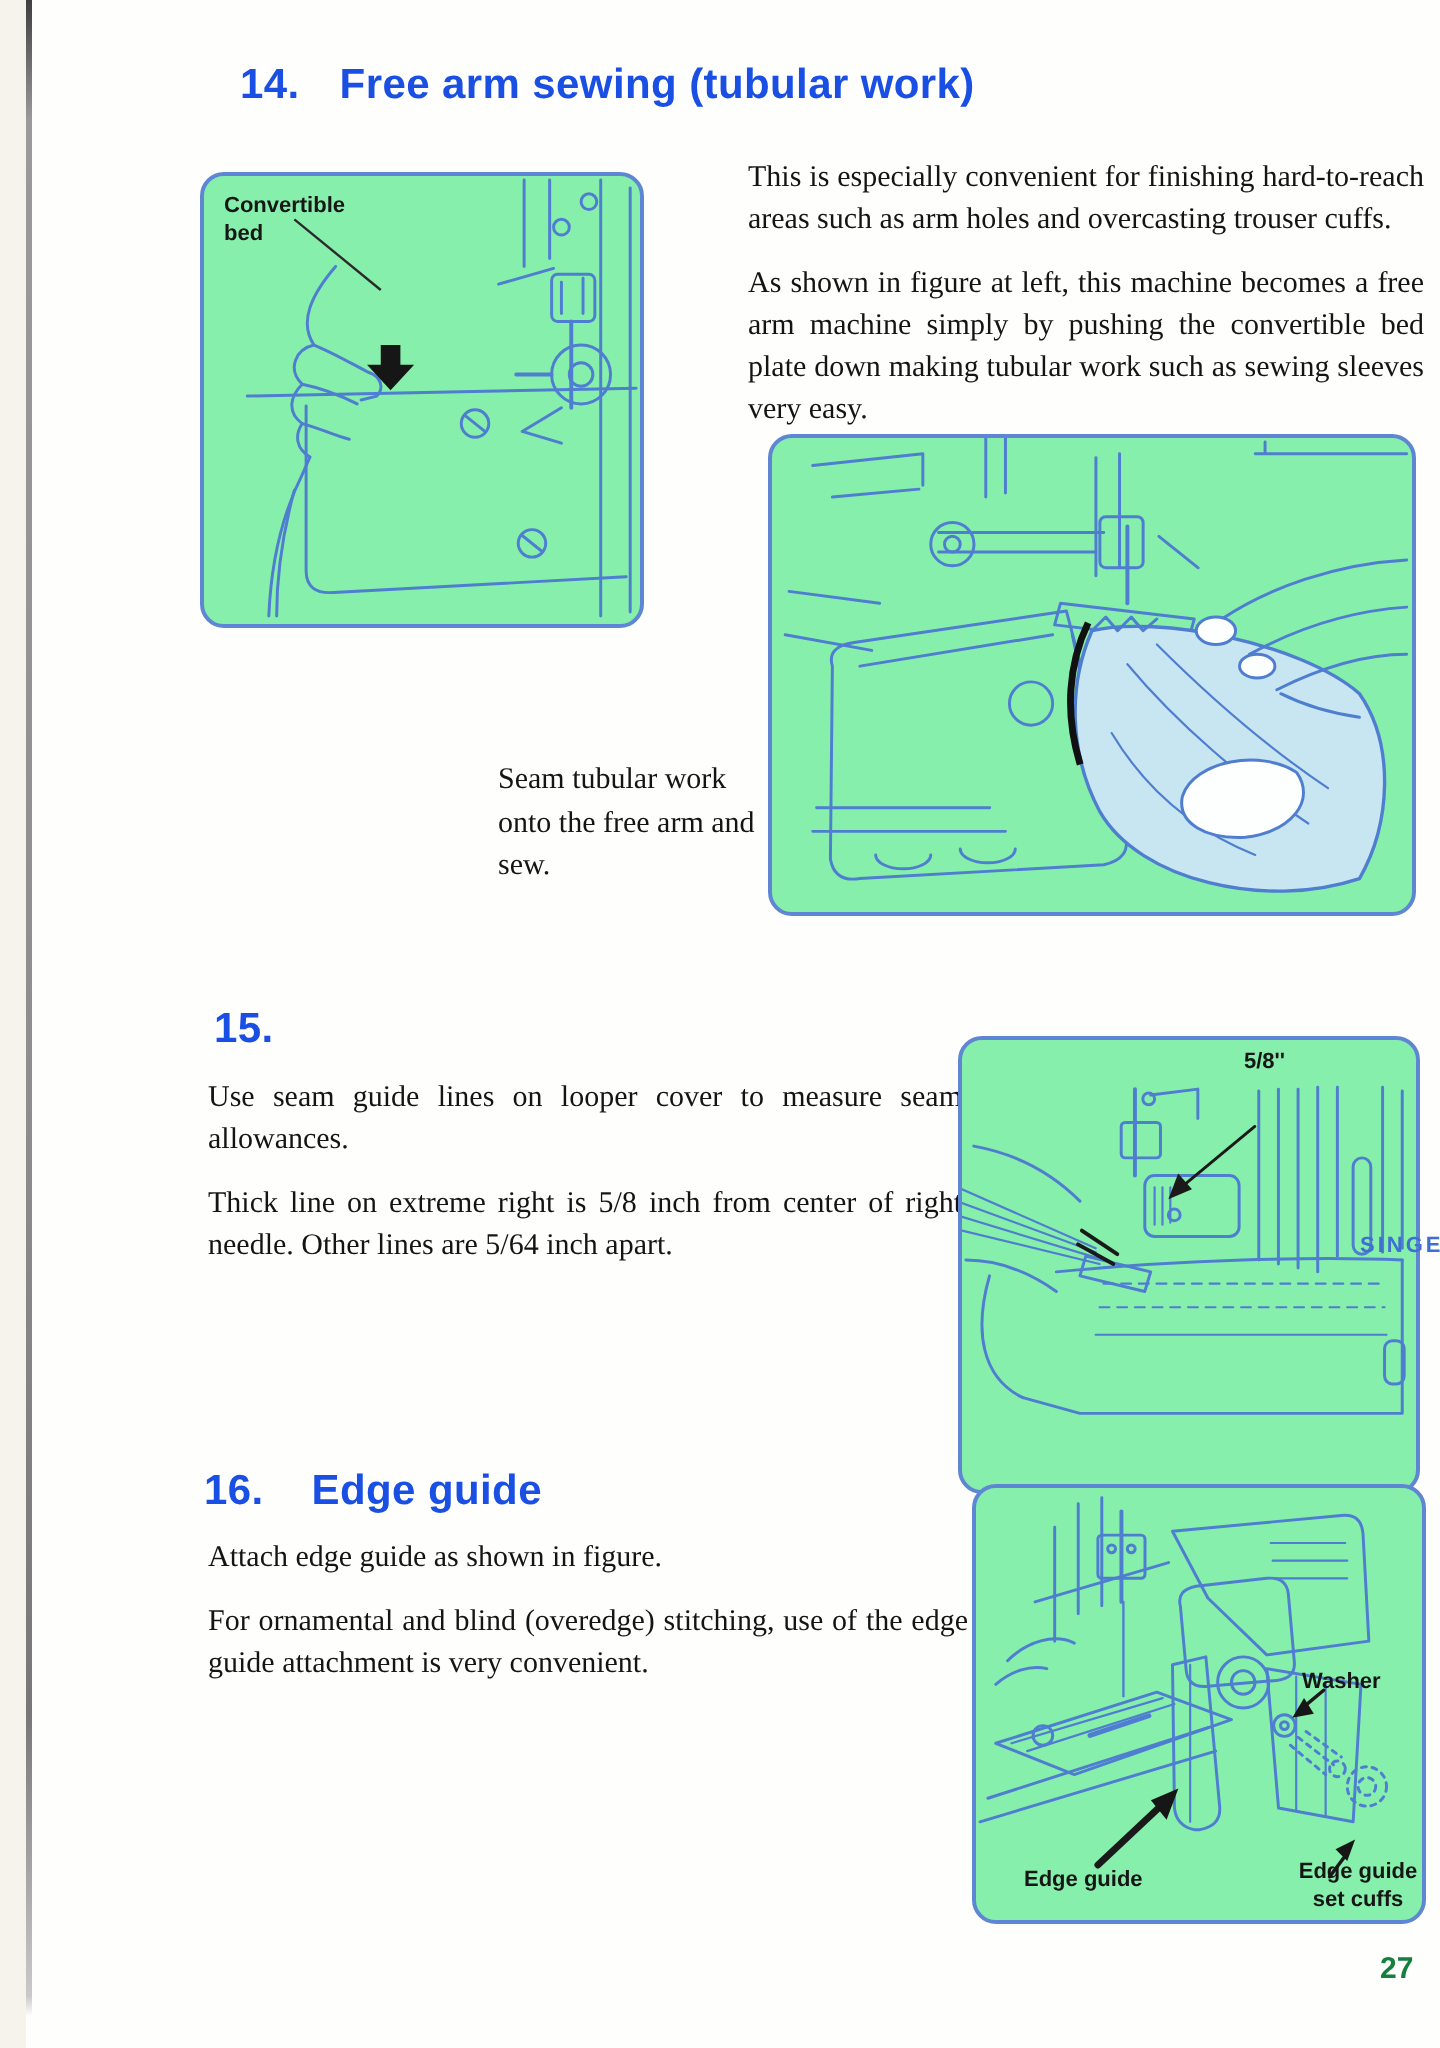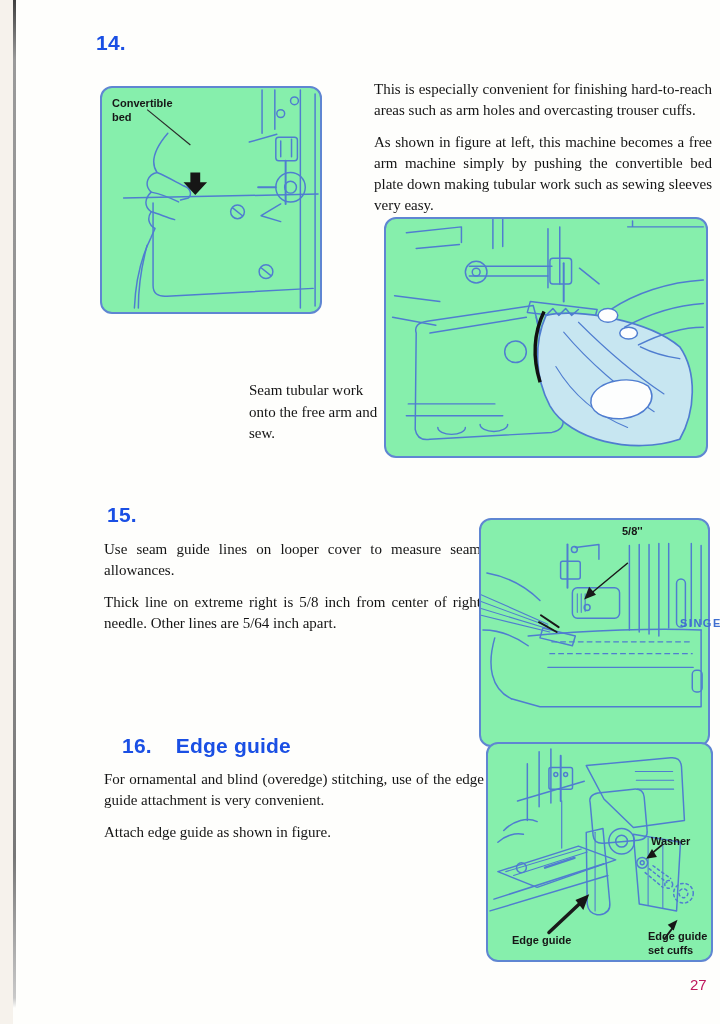--- a/index.html
+++ b/index.html
@@ -16,36 +16,37 @@
     color:#1a4fe4;letter-spacing:.2px;}
   .bodytext{position:absolute;font-size:15px;line-height:21px;}
   .bodytext p{margin:0 0 11px;text-align:justify;}
   .caption{position:absolute;font-size:15px;line-height:21.5px;}
   .fig{position:absolute;box-sizing:border-box;border:2px solid #5f86d2;border-radius:12px;background:#86efac;}
   .fig svg{position:absolute;left:0;top:0;width:100%;height:100%;}
   .fig-label{position:absolute;font-family:"Liberation Sans",sans-serif;font-weight:bold;
     font-size:11px;line-height:1.25;color:#161616;}
   .brand-label{position:absolute;font-family:"Liberation Sans",sans-serif;font-weight:bold;
     font-size:11px;letter-spacing:1.5px;color:#3f6fd0;margin-left:36px;}
-  .pagenum{position:absolute;font-family:"Liberation Sans",sans-serif;font-weight:normal;
-    font-size:15px;color:#be185d;}
+  .pagenum{position:absolute;font-family:"Liberation Sans",sans-serif;font-weight:bold;
+    font-size:15px;color:#15803d;}
   .la{fill:none;stroke:#4f7dd0;stroke-width:1.5;stroke-linecap:round;stroke-linejoin:round;}
   .fab{fill:#c7e6f1;stroke:#4f7dd0;stroke-width:1.7;stroke-linejoin:round;}
   .wfill{fill:#fdfefe;stroke:#4f7dd0;stroke-width:1.5;}
   .blk{fill:none;stroke:#1a1a1a;stroke-linecap:round;}
 </style>
 </head>
 <body>
 
 <div>
   <div class="scan-strip"></div>
   <div class="scan-line"></div>
 
-  <h2 class="hd" style="left:96px;top:32px;gap:20px;">
+  <h2 class="hd" style="left:120px;top:32px;gap:20px;">
     <span>14.</span>
+    <span>Free arm sewing (tubular work)</span>
   </h2>
 
   <div class="fig" style="left:100px;top:86px;width:222px;height:228px;">
     <svg viewBox="0 0 222 228">
       <g class="la">
         <path d="M163,2 V46 M176,2 V42 M150,55 L178,47"></path>
         <path d="M202,2 V224 M217,6 V222"></path>
         <rect x="177" y="50" width="22" height="24" rx="3"></rect>
         <path d="M182,54 v16 M193,52 v18"></path>
         <circle cx="182" cy="26" r="4"></circle>
@@ -147,30 +148,30 @@
       <g class="blk">
         <path d="M61,77 L79,89 M59,84 L77,94" stroke-width="2"></path>
       </g>
       <path class="blk" d="M149,24 L114,53" stroke-width="1.5"></path>
       <polygon points="105,61 117,56 110,48" fill="#1a1a1a"></polygon>
     </svg>
     <div class="fig-label" style="left:141px;top:5px;">5/8''</div>
     <div class="brand-label" style="left:163px;top:97px;">SINGER</div>
   </div>
 
-  <h2 class="hd" style="left:122px;top:735px;">
+  <h2 class="hd" style="left:102px;top:735px;">
     <span>16.</span>
     <span>Edge guide</span>
   </h2>
   <div class="bodytext" style="left:104px;top:769px;width:380px;">
+    <p>Attach edge guide as shown in figure.</p>
     <p>For ornamental and blind (overedge) stitching, use of the edge guide attachment is very convenient.</p>
-    <p>Attach edge guide as shown in figure.</p>
-  </div>
-
-  <div class="fig" style="left:486px;top:742px;width:227px;height:220px;">
+  </div>
+
+  <div class="fig" style="left:486px;top:742px;width:227px;height:220px;text-align:center;">
     <svg viewBox="0 0 227 220">
       <g class="la">
         <path d="M52,8 V64 M64,5 V60 M40,20 V78"></path>
         <path d="M30,58 L98,38"></path>
         <path d="M74,12 V58" stroke-width="2"></path>
         <rect x="62" y="24" width="24" height="22" rx="2"></rect>
         <circle cx="69" cy="31" r="2"></circle>
           <circle cx="79" cy="31" r="2"></circle>
         <path d="M75,58 V106" stroke-width="1.2"></path>
         <path d="M16,88 C26,78 40,74 50,79 M10,100 C18,93 28,90 36,92"></path>

